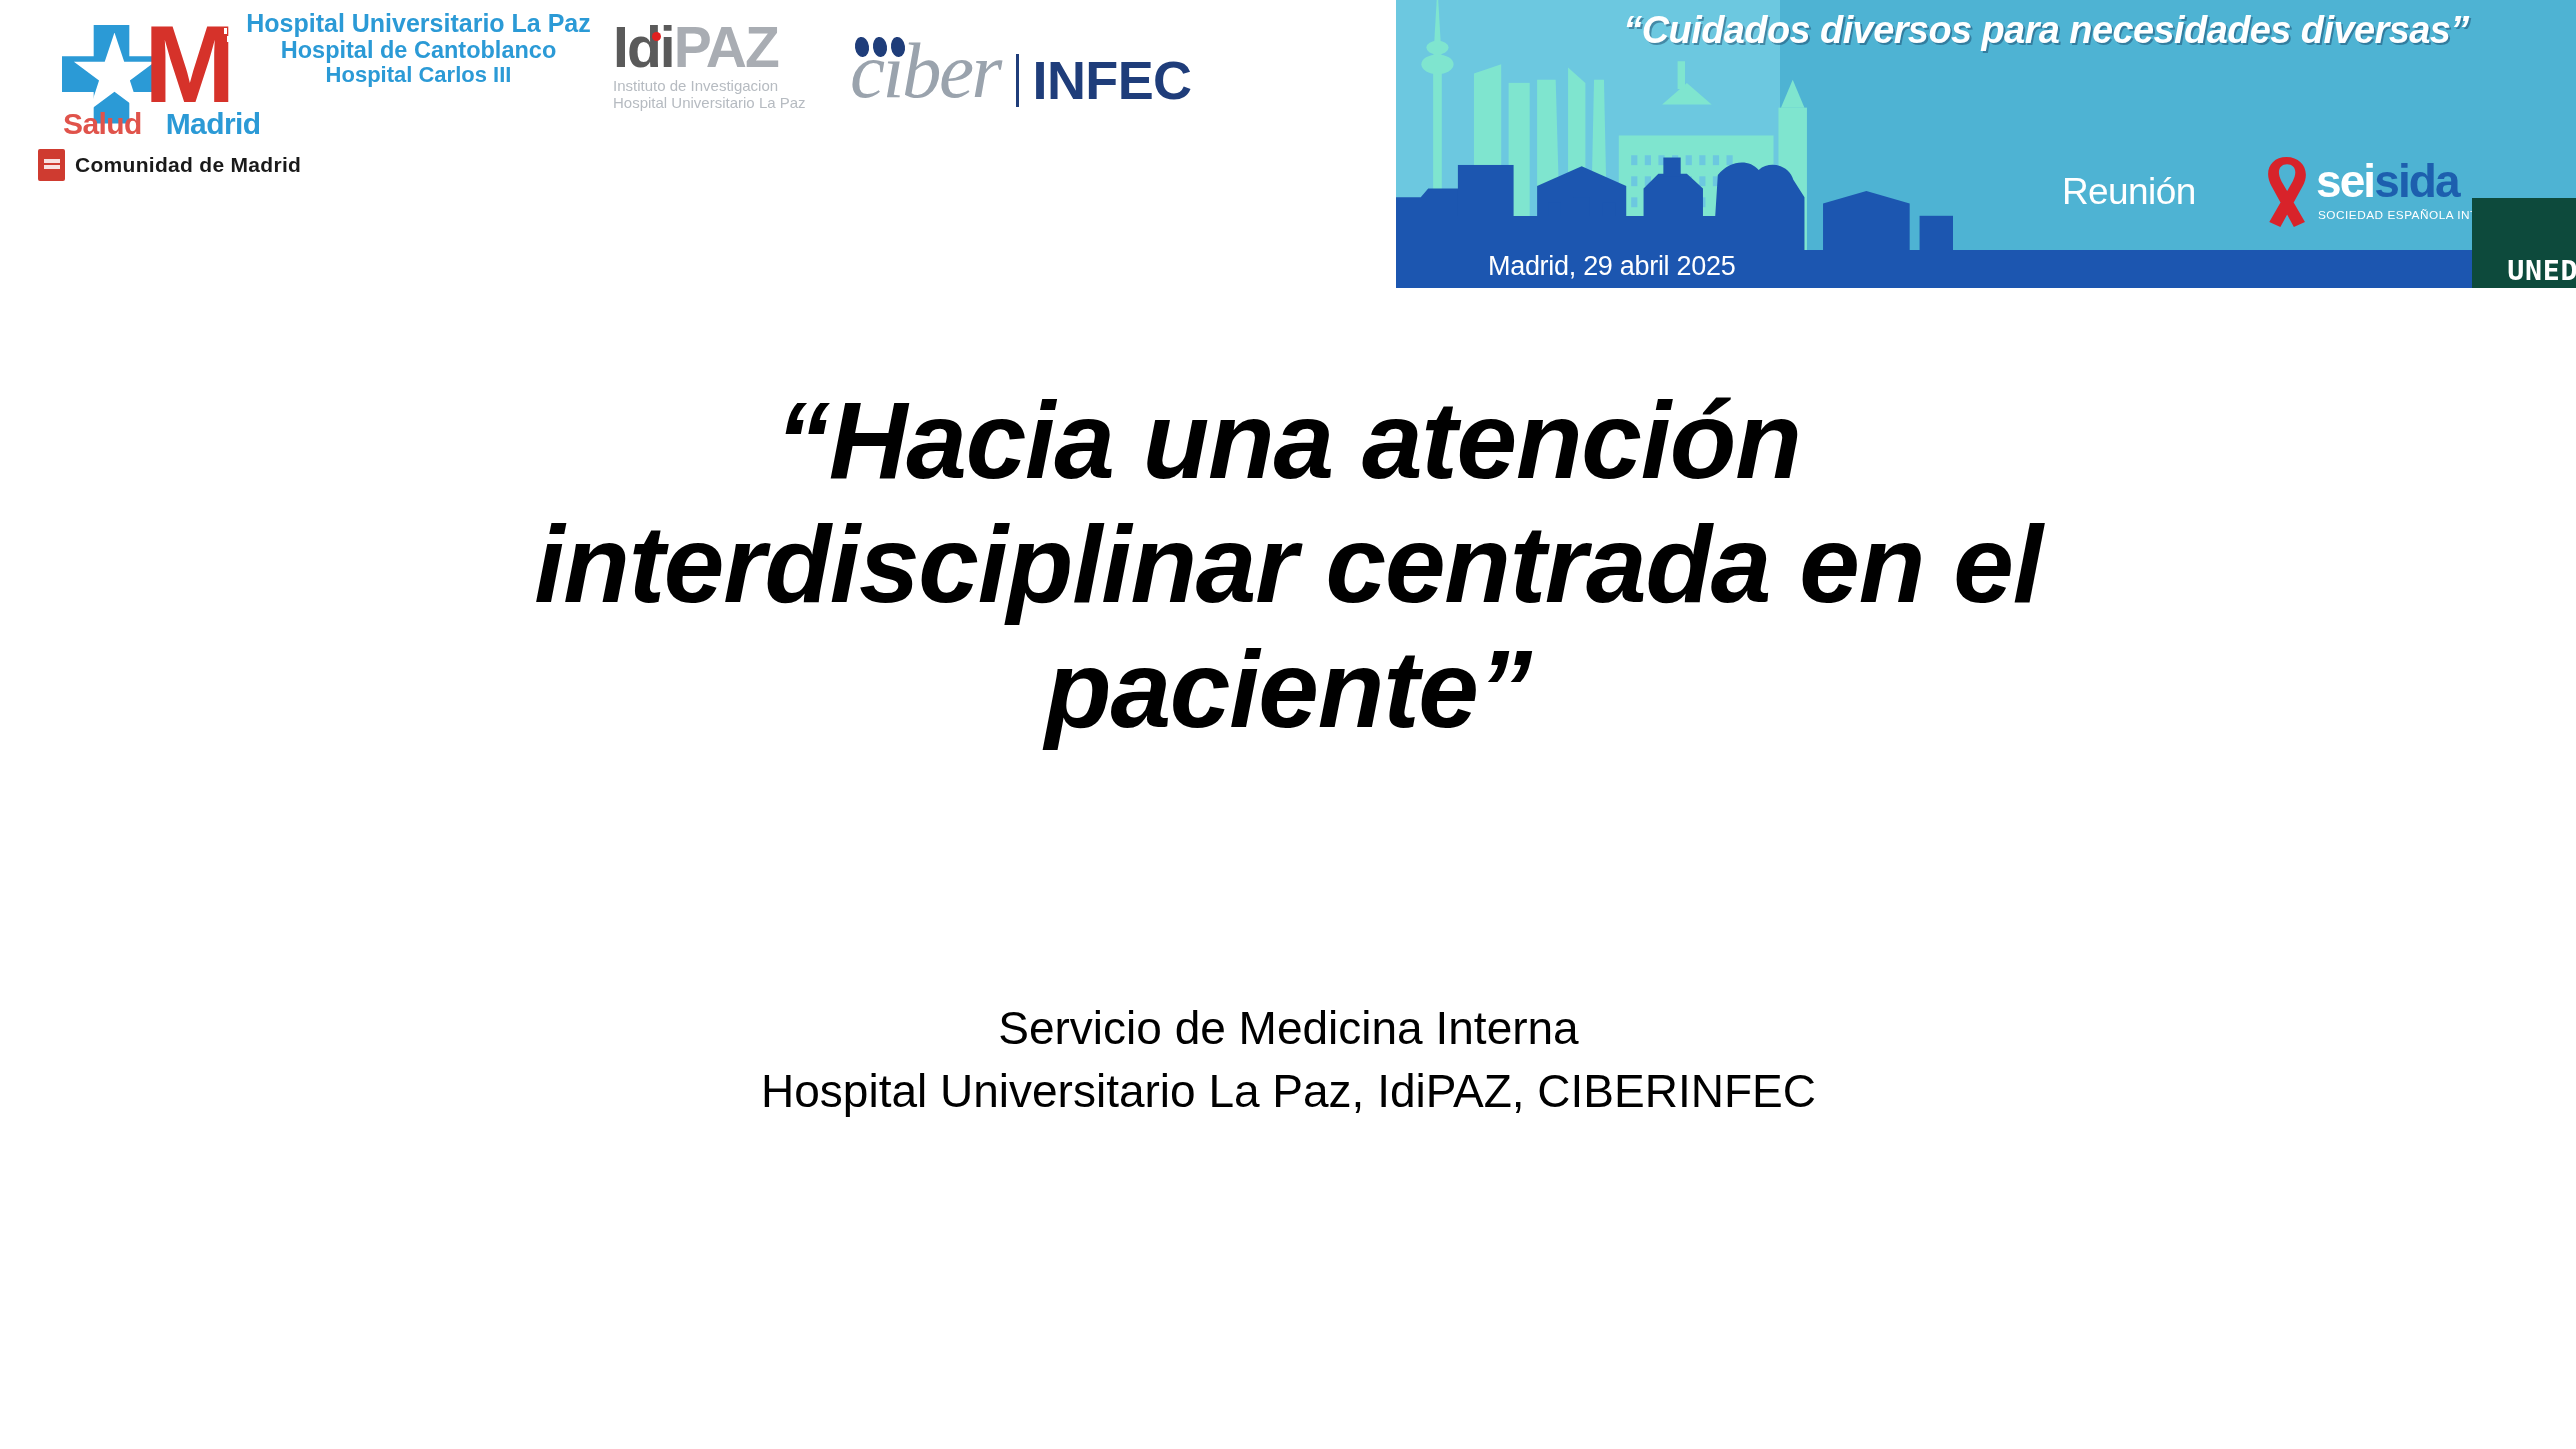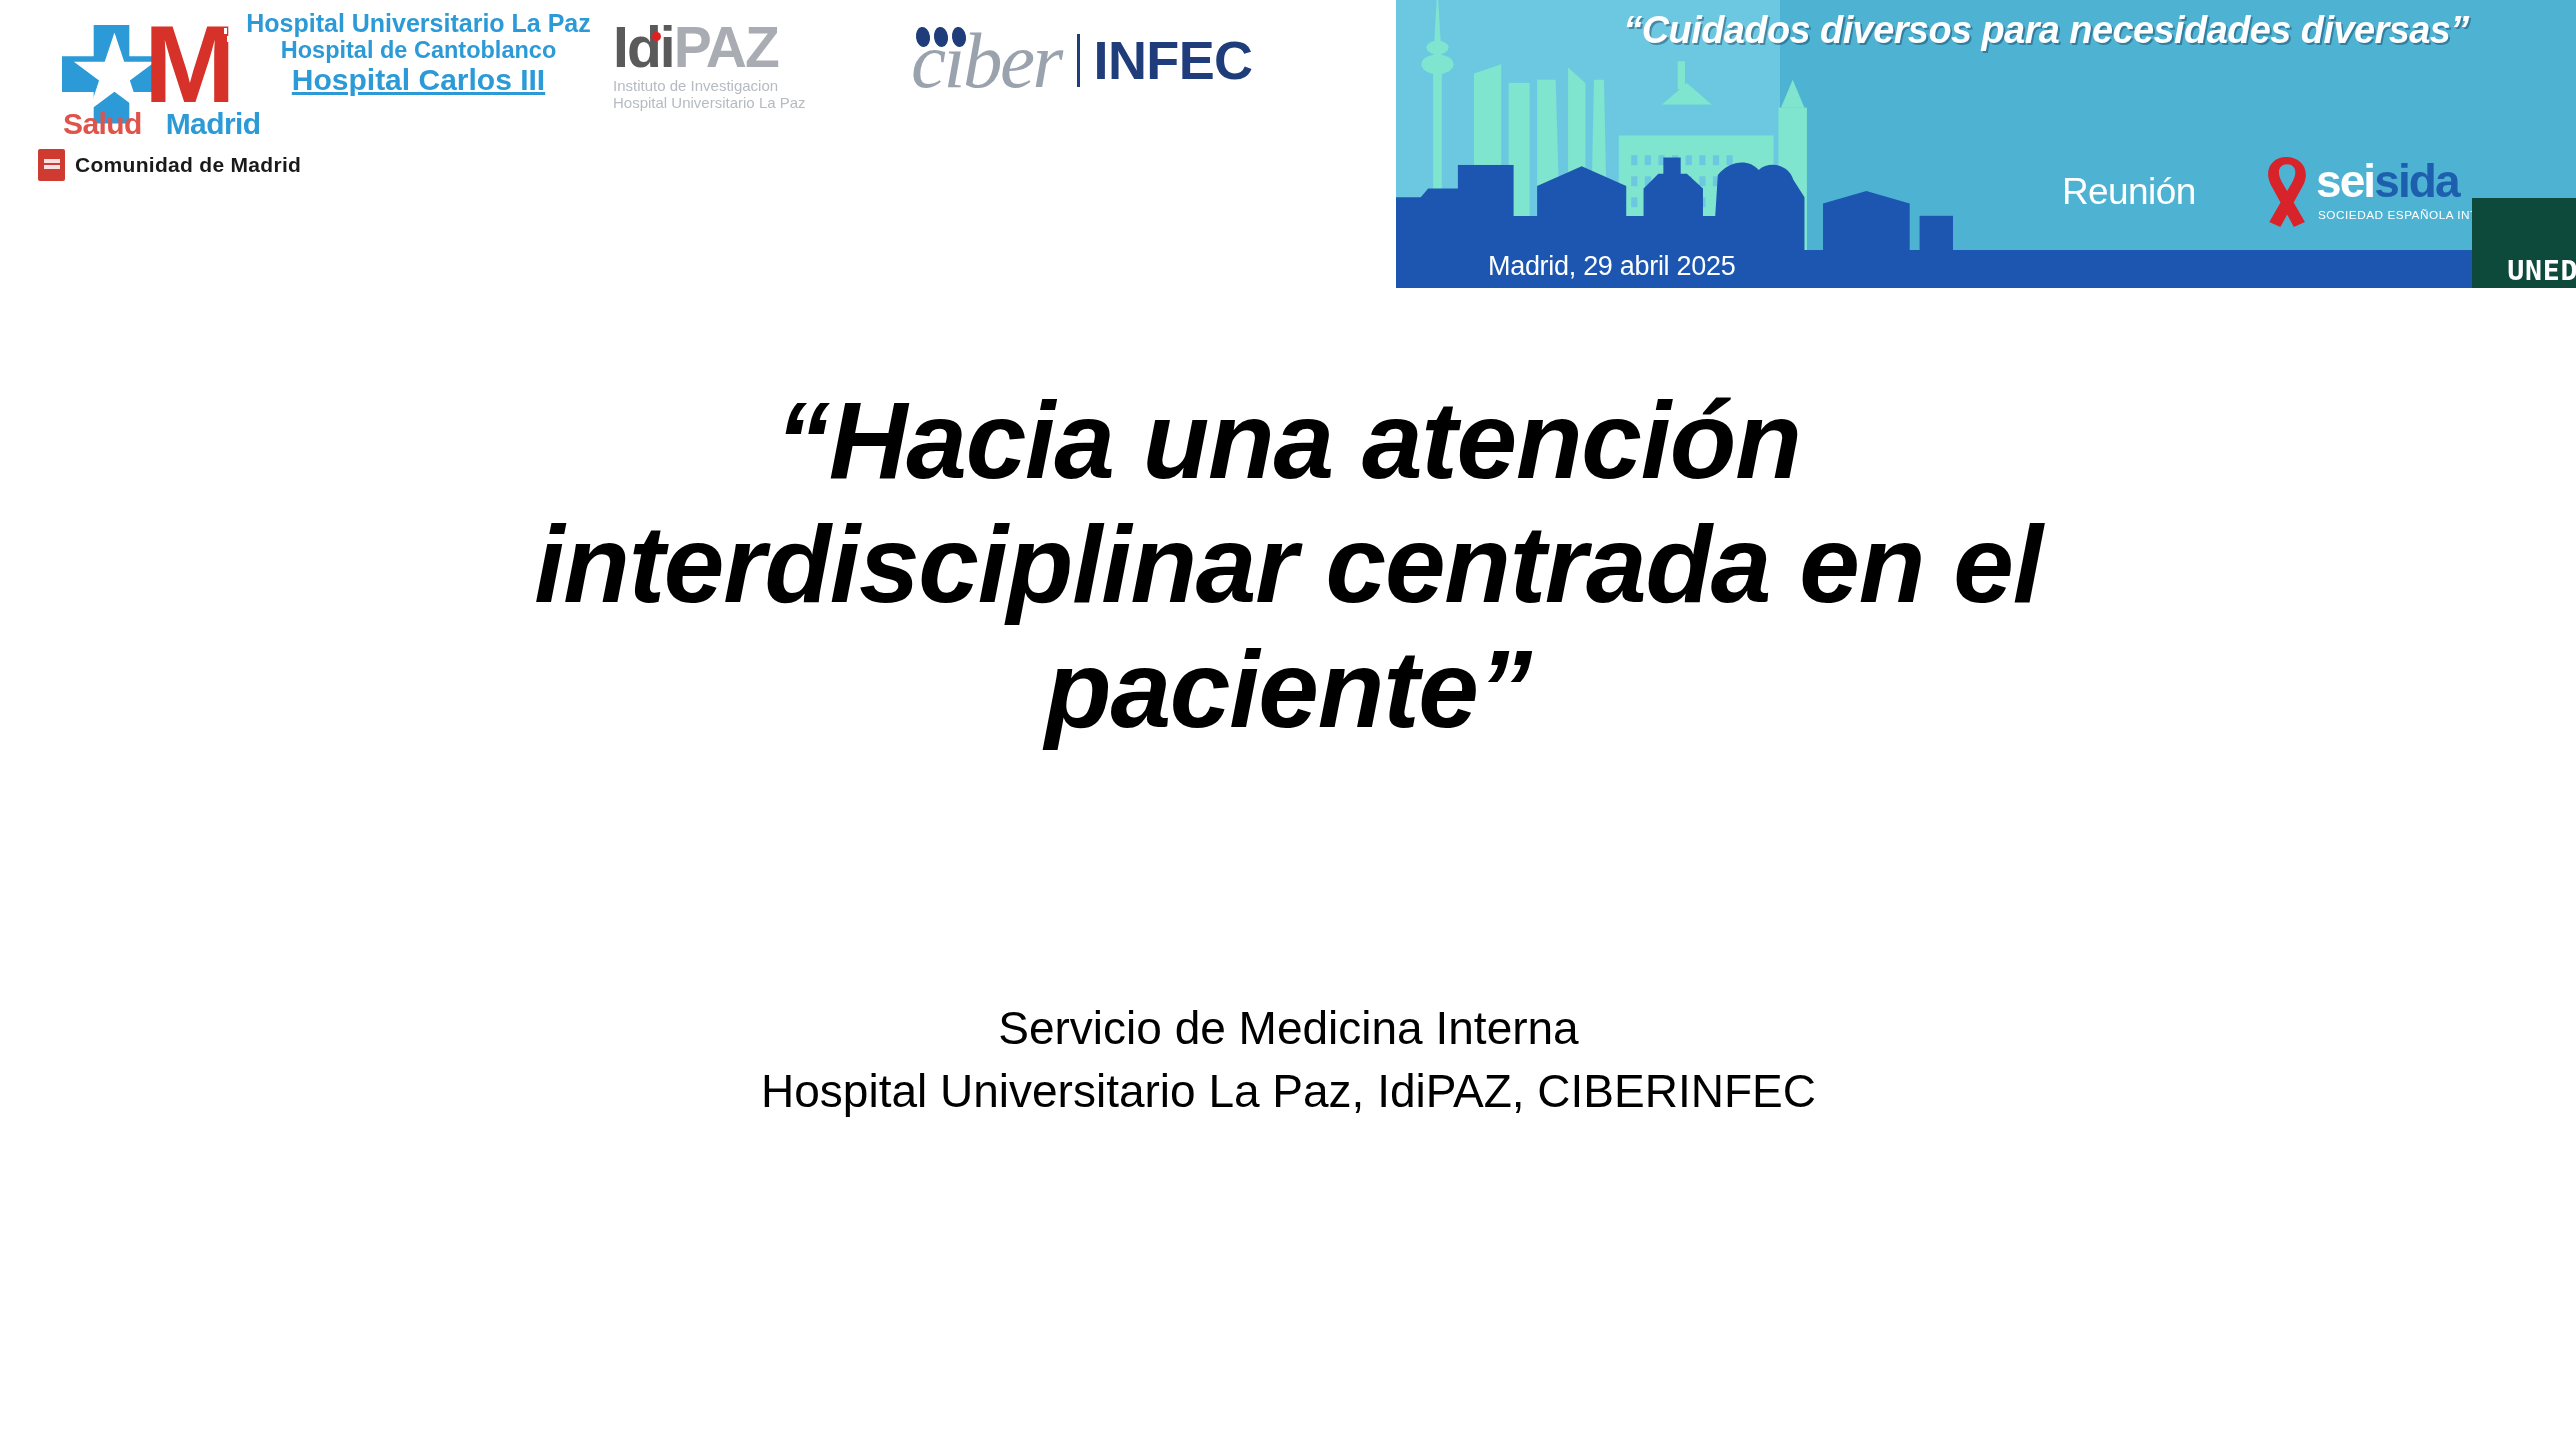--- a/index.html
+++ b/index.html
@@ -89,21 +89,21 @@
     position: absolute;
     left: 245px; top: 8.7px;
     width: 347px;
     text-align: center;
     color: #2b9ad6;
     font-weight: bold;
     line-height: 1.12;
   }
   #hospital-names .hn1 { font-size: 25px; white-space: nowrap; }
   #hospital-names .hn2 { font-size: 23.5px; white-space: nowrap; }
-  #hospital-names .hn3 { font-size: 30px; white-space: nowrap; text-decoration: underline; }
+  #hospital-names .hn3 { font-size: 22px; white-space: nowrap; }
 
   
   #comunidad-madrid-logo {
     position: absolute;
     left: 38px; top: 149px;
     height: 32px;
     display: flex;
     align-items: center;
   }
   .cm-shield {
@@ -158,24 +158,24 @@
     margin-top: 2.5px;
     font-size: 15px;
     line-height: 16.7px;
     color: #b6bbc1;
     white-space: nowrap;
   }
 
   
   #ciber-infec-logo {
     position: absolute;
-    left: 911px; top: 13.6px;
+    left: 850px; top: 13.6px;
     height: 93px;
     display: flex;
-    align-items: center;
+    align-items: flex-end;
   }
   .ciber-block { position: relative; }
   .ciber-word {
     font-family: "Liberation Serif", serif;
     font-style: italic;
     font-size: 79px;
     line-height: 73px;
     color: #9aa3ad;
     letter-spacing: -2.5px;
   }

